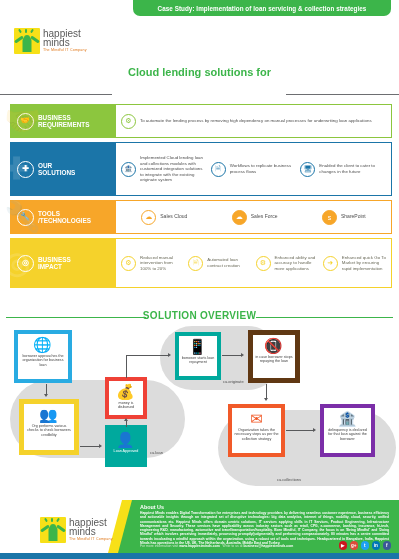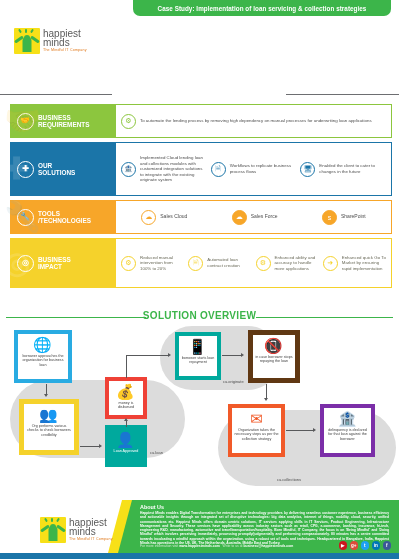--- a/index.html
+++ b/index.html
@@ -152,20 +152,21 @@
   <div class="logo-text">
     <div class="l1">happiest</div>
     <div class="l2">minds</div>
     <div class="l3">The Mindful IT Company</div>
   </div>
 </div>
 
 <div class="title-rule left"></div>
 <div class="title-rule right"></div>
 <div class="page-title">
+  <div>Cloud lending solutions for</div>
 </div>
 
 <div class="row" id="row-req">
   <div class="tab">
     <span class="ghost">🤝</span>
     <span class="ic">🤝</span>
     <span>
       <span style="display:block">BUSINESS</span>
       <span style="display:block">REQUIREMENTS</span>
     </span>

